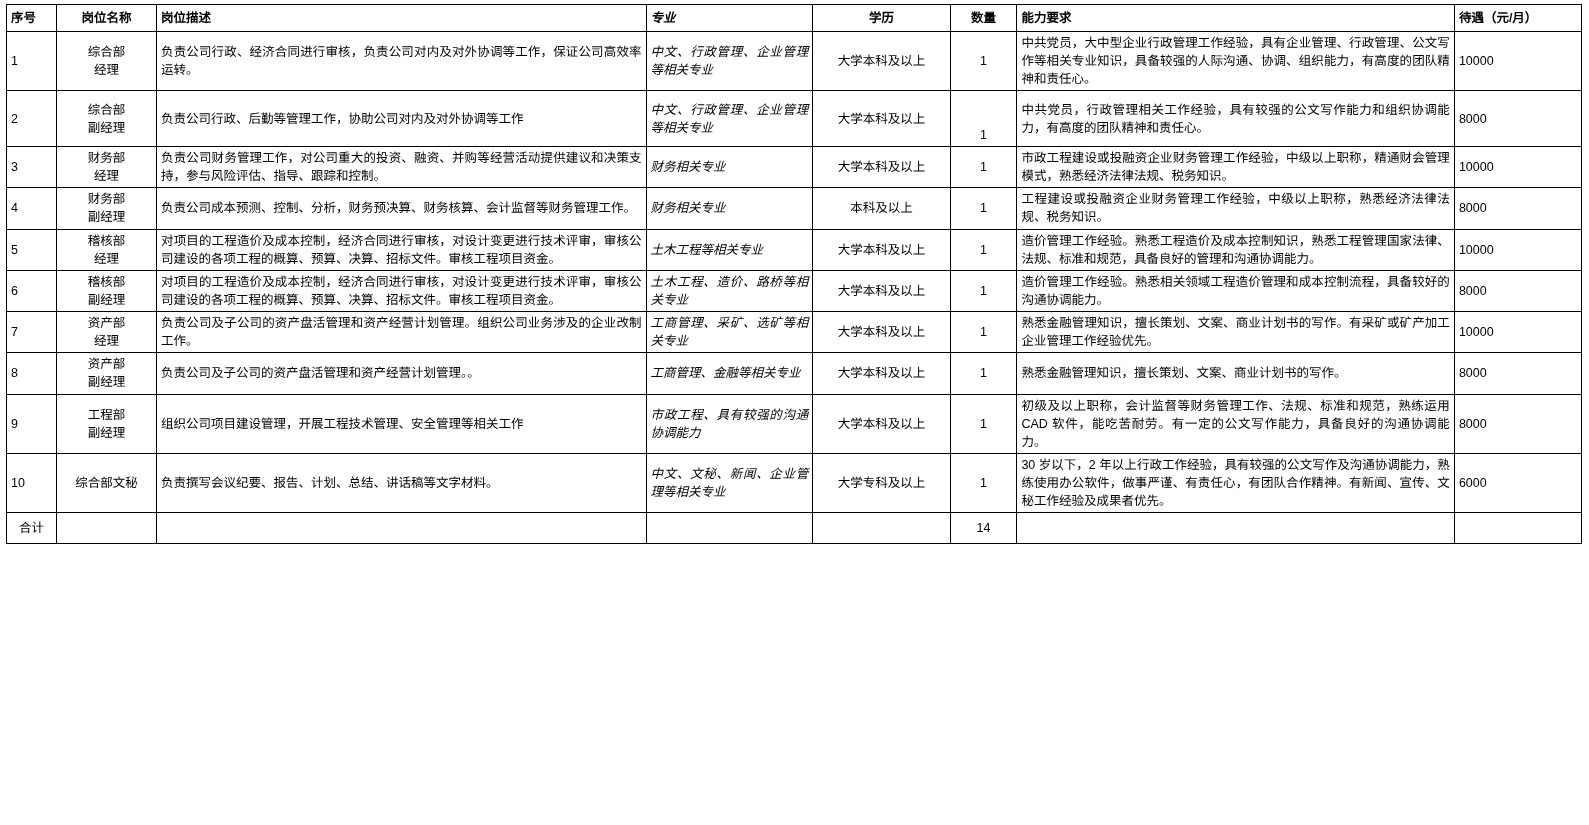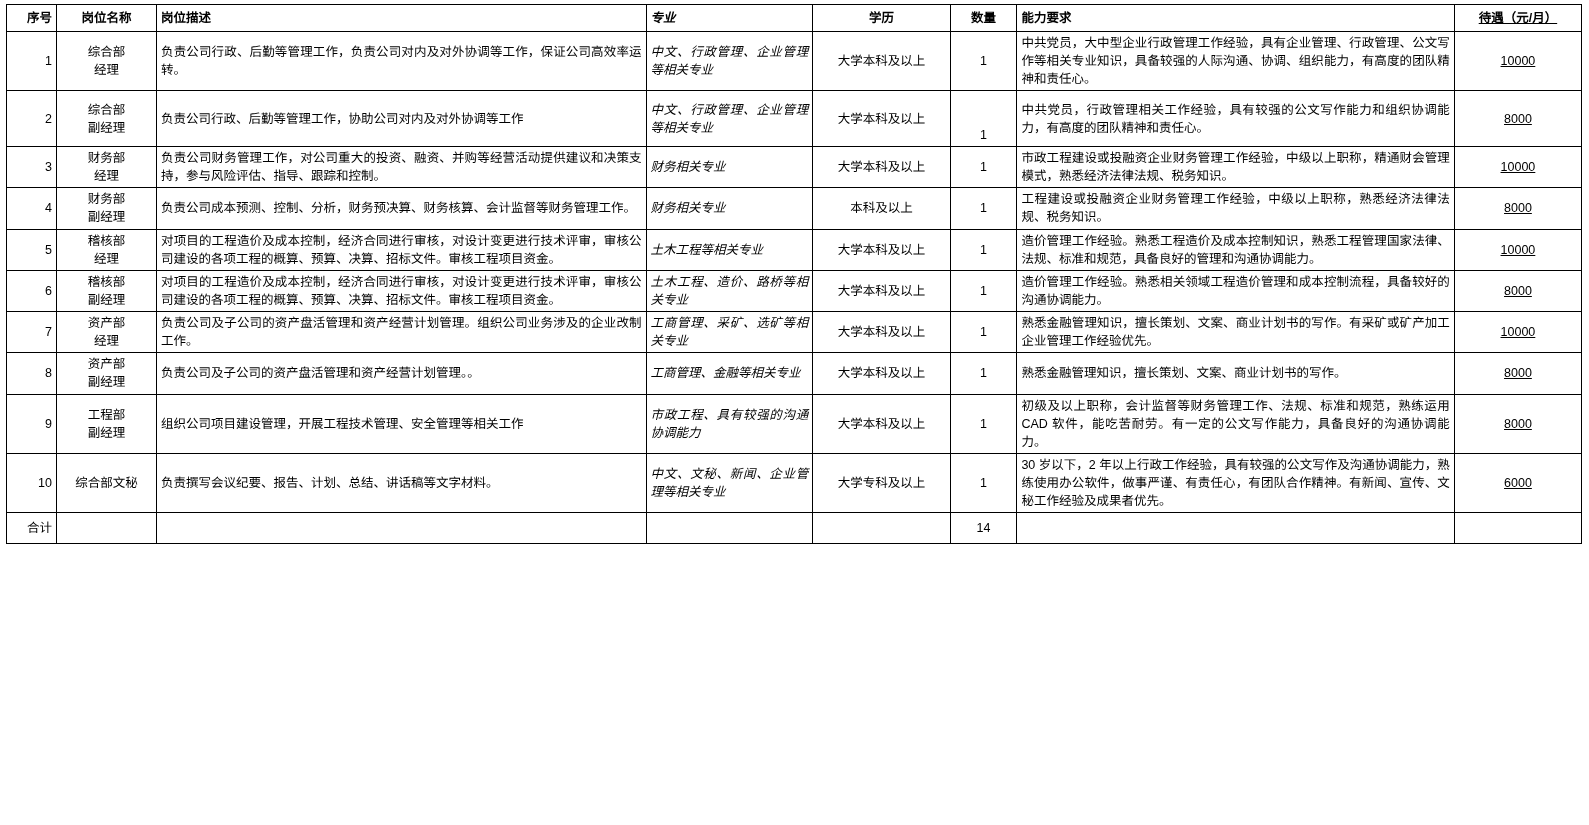--- a/index.html
+++ b/index.html
@@ -36,28 +36,28 @@
     line-height: 1.45;
     font-family: "Liberation Sans", sans-serif;
   }
   thead th {
     text-align: center;
     font-weight: bold;
     font-size: 13px;
     height: 22px;
     padding: 1px 2px;
   }
-  .c-idx   { width: 48px;  text-align: right; }
+  .c-idx   { width: 48px;  text-align: left; }
   .c-title { width: 96px;  text-align: center; }
   .c-desc  { width: 470px; text-align: left; }
   .c-major { width: 160px; text-align: left; font-style: italic; }
   .c-edu   { width: 132px; text-align: center; }
   .c-num   { width: 64px;  text-align: center; }
   .c-req   { width: 420px; text-align: left; }
-  .c-pay   { width: 122px; text-align: center; text-decoration: underline; }
+  .c-pay   { width: 122px; text-align: left; }
 
   td.c-desc, td.c-major, td.c-req {
     text-align: justify;
     text-justify: inter-ideograph;
   }
   .stack {
     display: block;
     text-align: center;
   }
   .stack span {
@@ -66,21 +66,21 @@
   .num-stack {
     display: block;
     text-align: center;
     line-height: 1.35;
   }
   .num-stack span { display: block; }
   tfoot td {
     height: 26px;
     text-align: center;
   }
-  .total-label { }
+  .total-label { text-align: center; }
   .blank { color: #000; }
 </style>
 </head>
 <body>
 
 <div class="sheet">
   <table class="job-table">
     <colgroup>
       <col class="c-idx">
         <col class="c-title">
@@ -106,21 +106,21 @@
     <tbody>
 
       <tr>
         <td class="c-idx">1</td>
         <td class="c-title">
           <span class="stack">
             <span>综合部</span>
             <span>经理</span>
           </span>
         </td>
-        <td class="c-desc">负责公司行政、后勤等管理工作，负责公司对内及对外协调等工作，保证公司高效率运转。</td>
+        <td class="c-desc">负责公司行政、经济合同进行审核，负责公司对内及对外协调等工作，保证公司高效率运转。</td>
         <td class="c-major">中文、行政管理、企业管理等相关专业</td>
         <td class="c-edu">大学本科及以上</td>
         <td class="c-num">1</td>
         <td class="c-req">中共党员，大中型企业行政管理工作经验，具有企业管理、行政管理、公文写作等相关专业知识，具备较强的人际沟通、协调、组织能力，有高度的团队精神和责任心。</td>
         <td class="c-pay">10000</td>
       </tr>
 
       <tr>
         <td class="c-idx">2</td>
         <td class="c-title">

